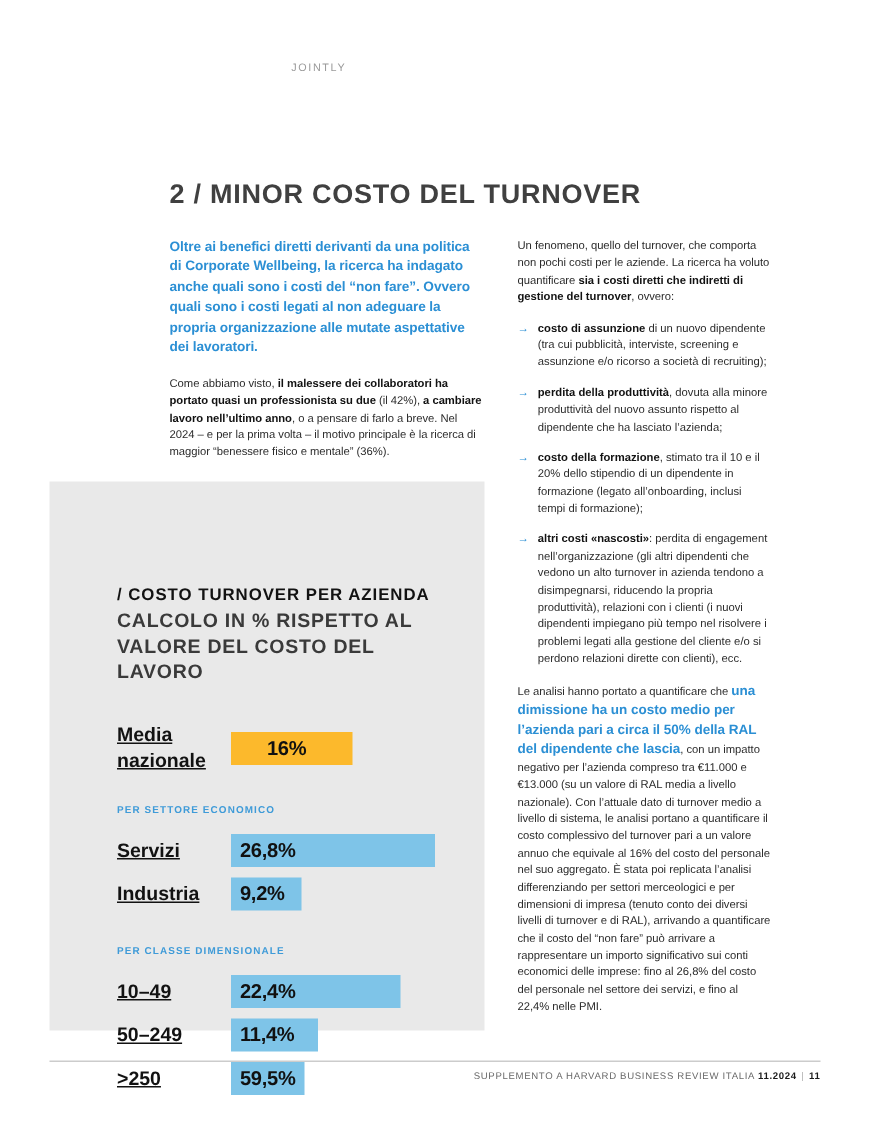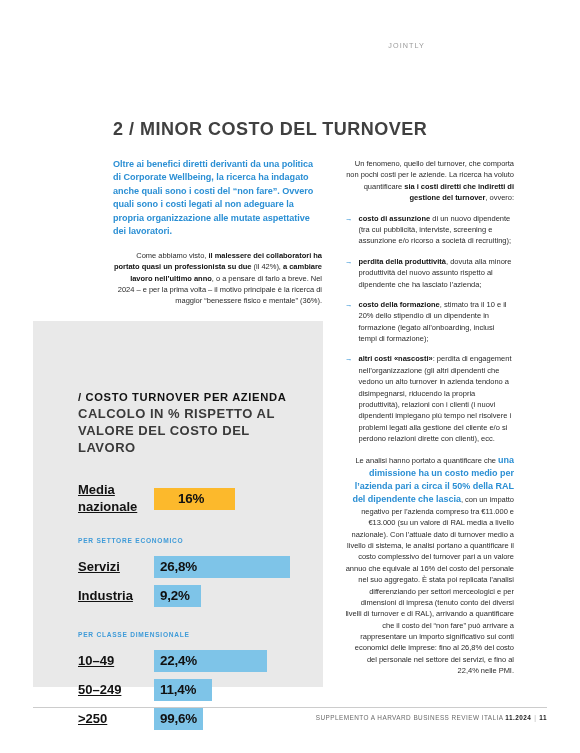--- a/index.html
+++ b/index.html
@@ -20,21 +20,21 @@
     background: #ffffff;
   }
 
   
   .header {
     position: absolute;
     top: 34px;
     left: 0;
     width: 464px;
     padding-right: 39px;
-    text-align: right;
+    text-align: center;
   }
   .header-brand {
     font-size: 7.2px;
     letter-spacing: 1.1px;
     color: #9a9a9a;
     font-weight: 400;
   }
 
   
   .section-title {
@@ -67,21 +67,20 @@
     font-size: 9.1px;
     line-height: 1.48;
     letter-spacing: -0.05px;
   }
 
   .body-text {
     font-size: 7.5px;
     line-height: 1.52;
     color: #2b2b2b;
     letter-spacing: -0.02px;
-    text-align: right;
   }
   .body-text b { color: #121212; }
   .gap-top { margin-top: 11px; }
   .gap-top-sm { margin-top: 9px; }
 
   .bullet-row {
     display: flex;
     gap: 6px;
     margin-top: 9px;
   }
@@ -296,21 +295,21 @@
           <div class="bar-track">
             <div class="bar" style="width: 38%; background: rgb(126, 196, 232);">
               <span class="bar-value">11,4%</span>
             </div>
           </div>
         </div>
         <div class="bar-row" style="margin-top:7px;">
           <div class="bar-label">&gt;250</div>
           <div class="bar-track">
             <div class="bar" style="width: 32%; background: rgb(126, 196, 232);">
-              <span class="bar-value">99,6%</span>
+              <span class="bar-value">59,5%</span>
             </div>
           </div>
         </div>
       </div>
 
       <div class="source-note" style="margin-top:26px;">Fonte: elaborazione THE EUROPEAN HOUSE – AMBROSETTI su dati “Indagine Confindustria sul lavoro del 2023” e Istat, 2024</div>
 
     </div>
   </div>
 

